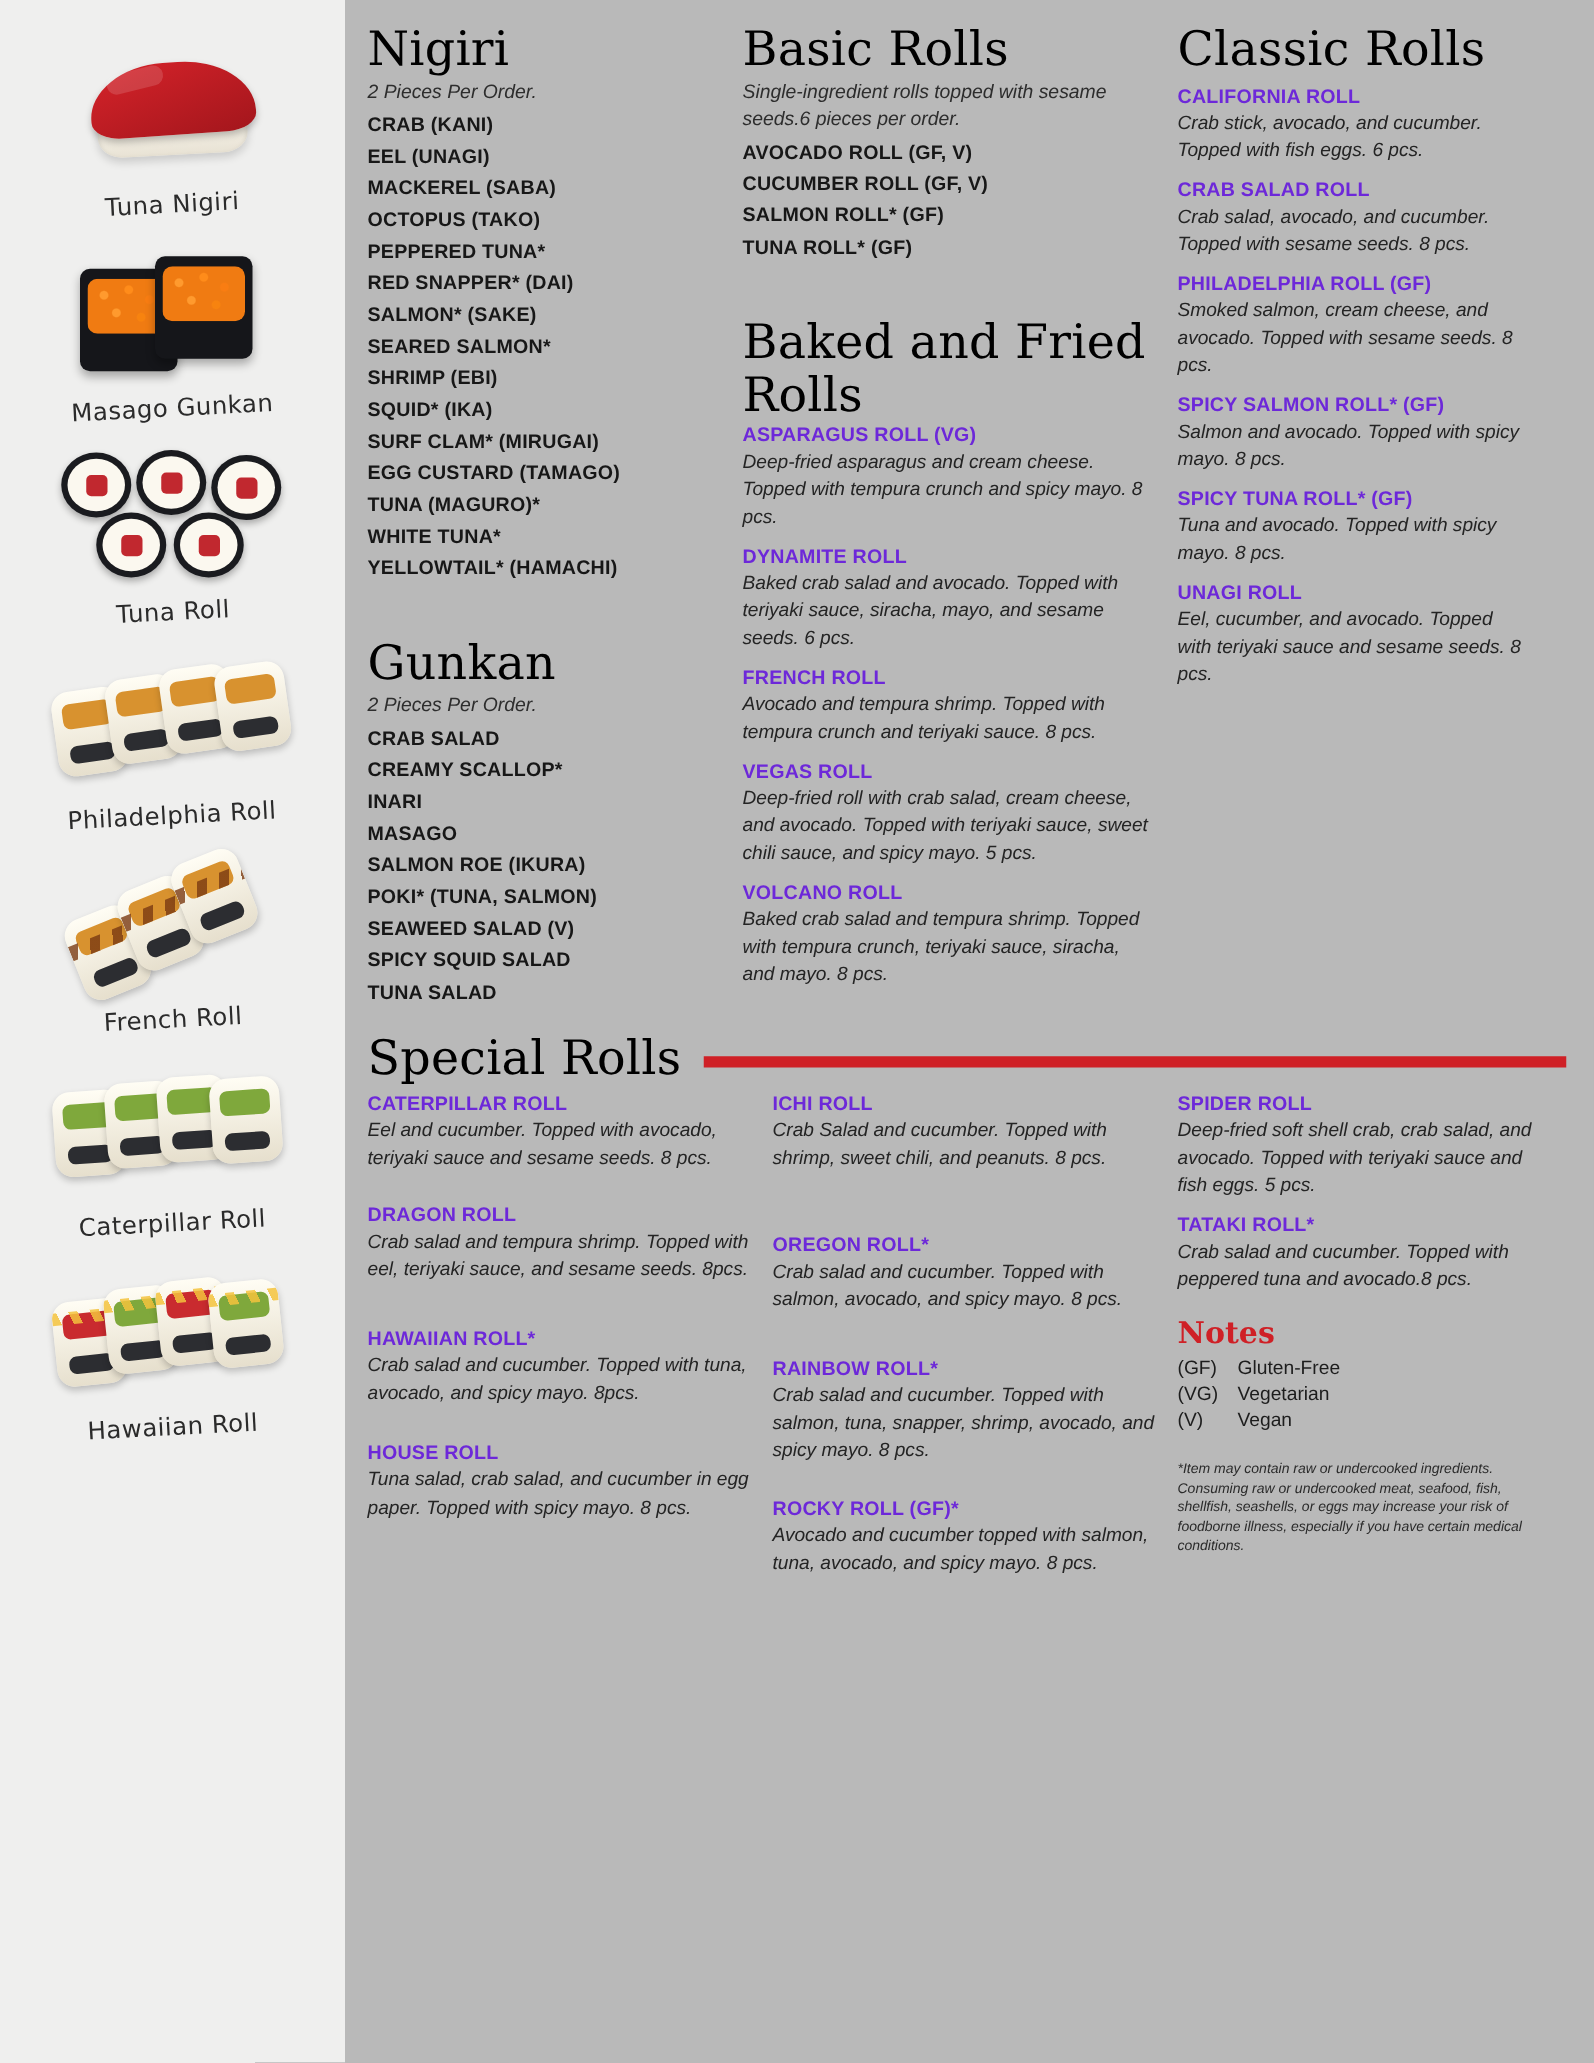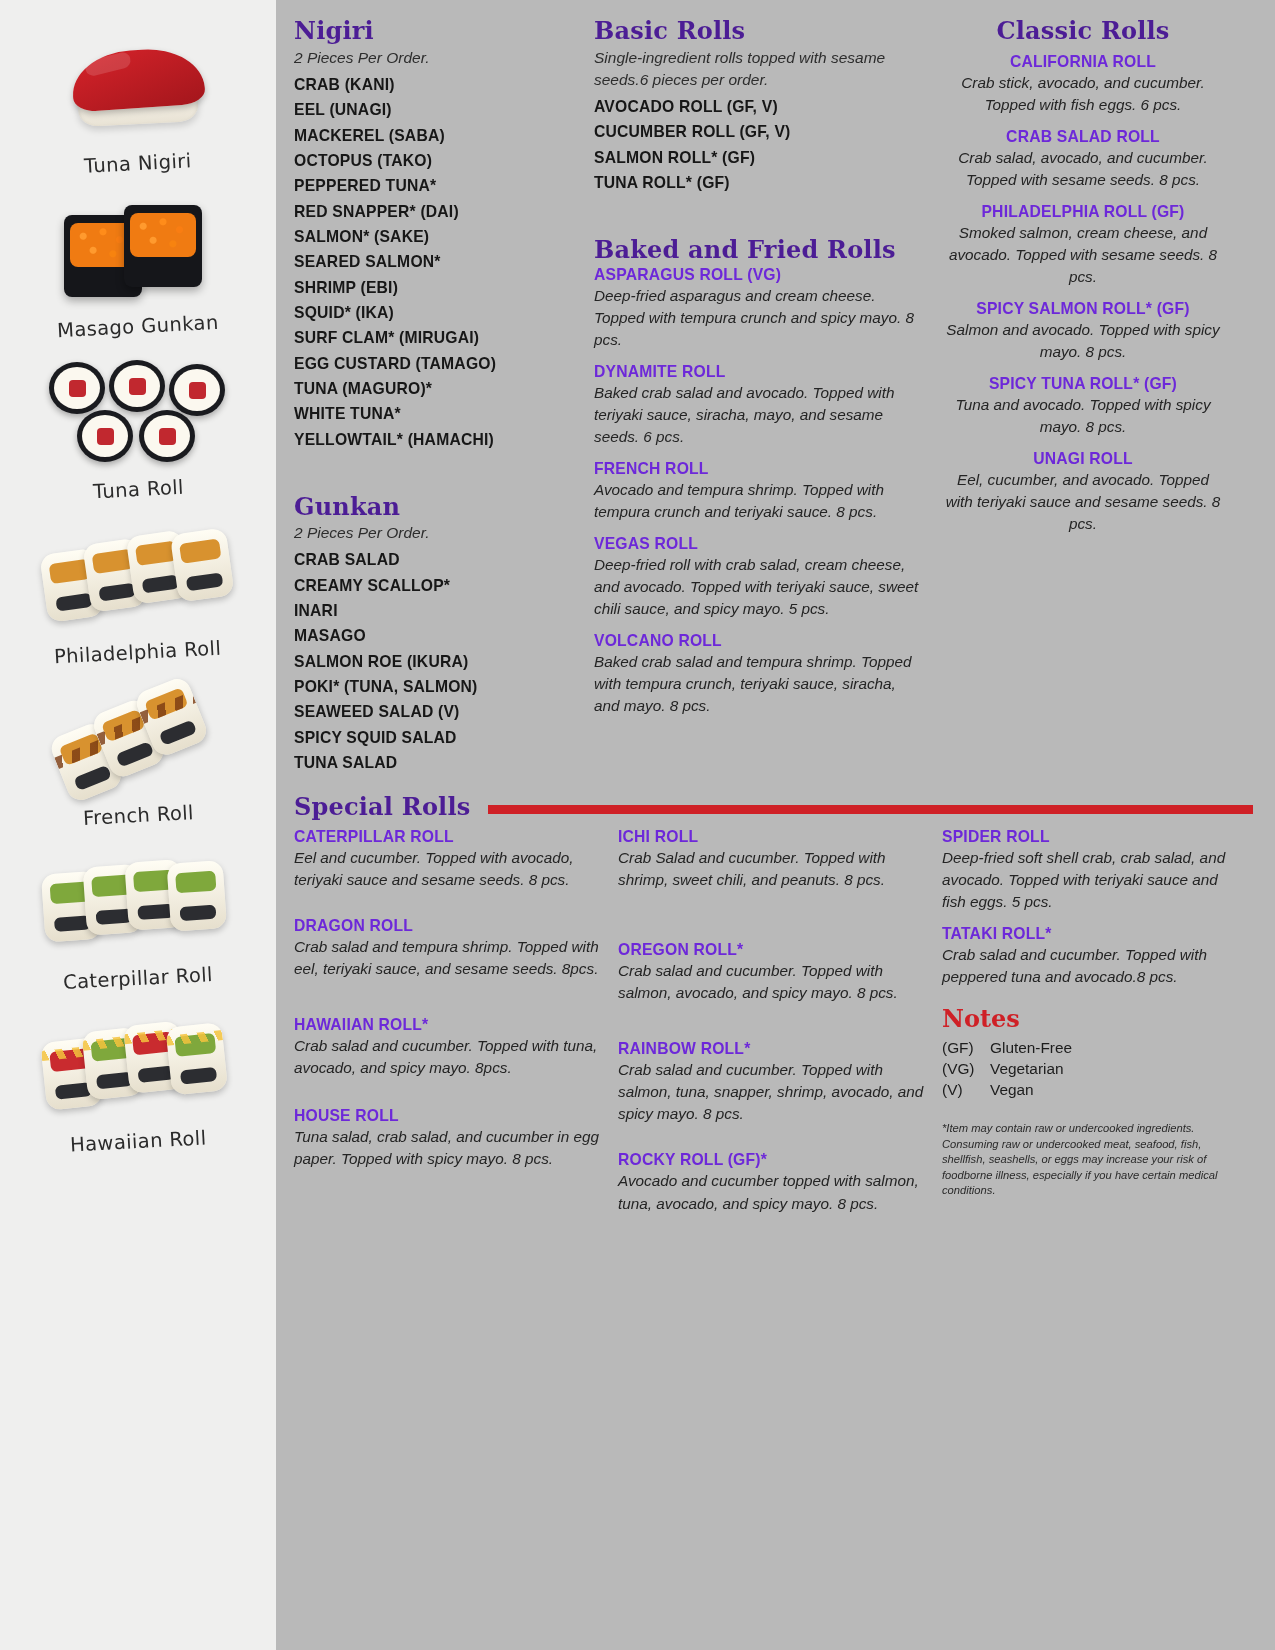--- a/index.html
+++ b/index.html
@@ -139,26 +139,26 @@
     background: #b9b9b9;
     padding: 18px 22px 10px 18px;
   }
   .cols-top {
     display: flex;
     gap: 0px;
   }
   .col { padding-right: 18px; }
   .col1 { width: 300px; }
   .col2 { width: 348px; }
-  .col3 { width: 300px; text-align: center; }
+  .col3 { width: 300px; }
   h2.section {
     font-family: "DejaVu Serif", serif;
-    font-weight: bold;
-    color: #4c1d95;
-    font-size: 24px;
+    font-weight: normal;
+    color: #000000;
+    font-size: 38px;
     margin: 0 0 2px 0;
     letter-spacing: .2px;
     line-height: 1.12;
   }
   h2.section.tight { margin-top: 44px; }
   .subnote {
     font-style: italic;
     font-size: 15.5px;
     color: #2d2d2d;
     margin: 0 0 7px 0;

